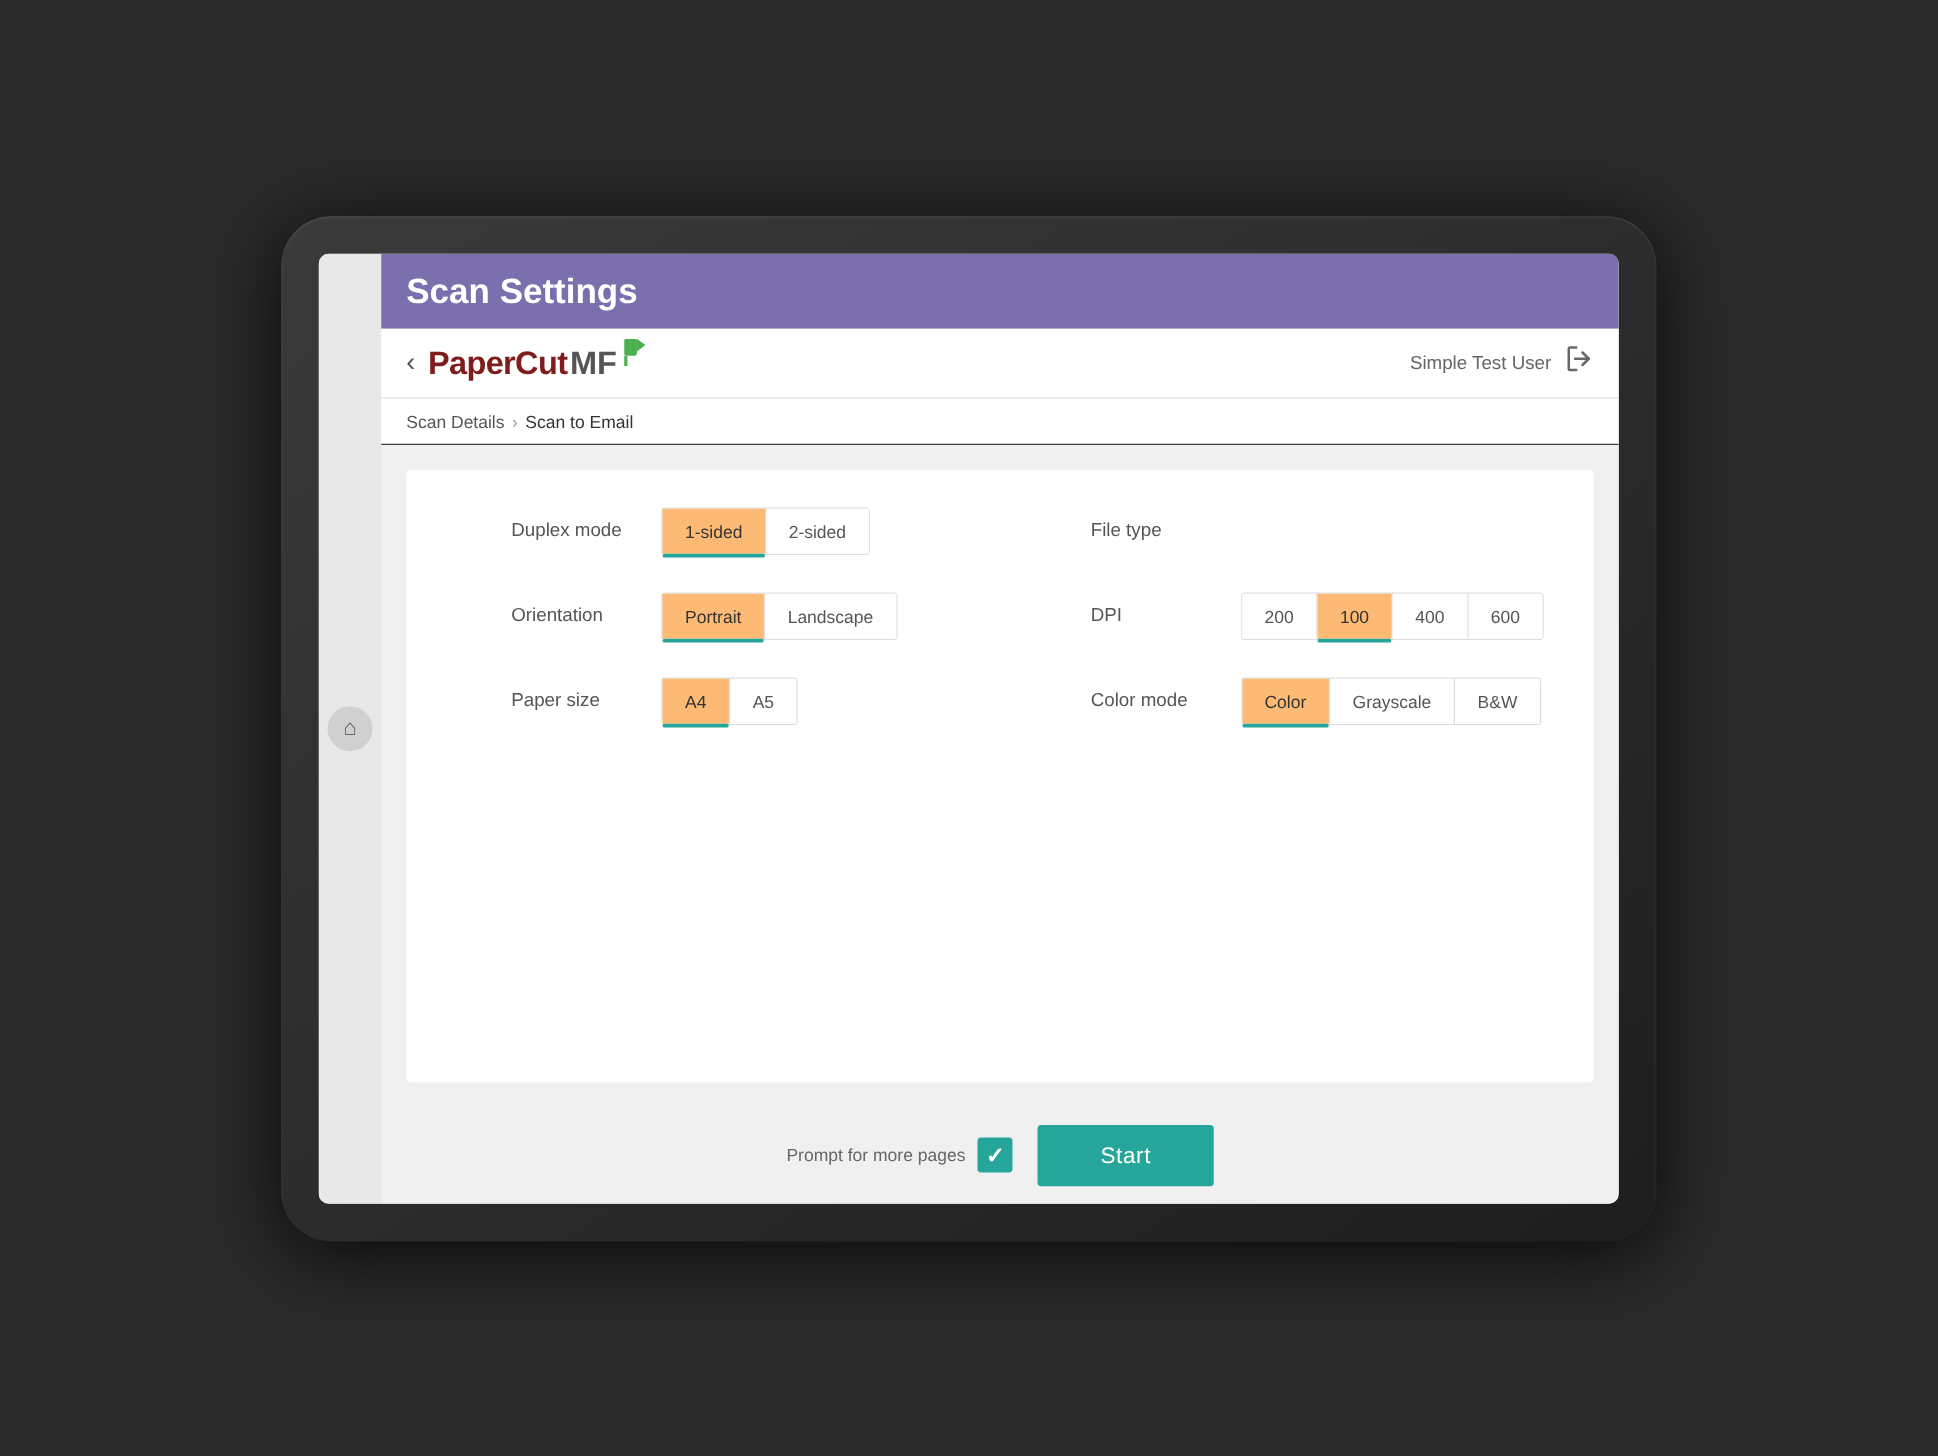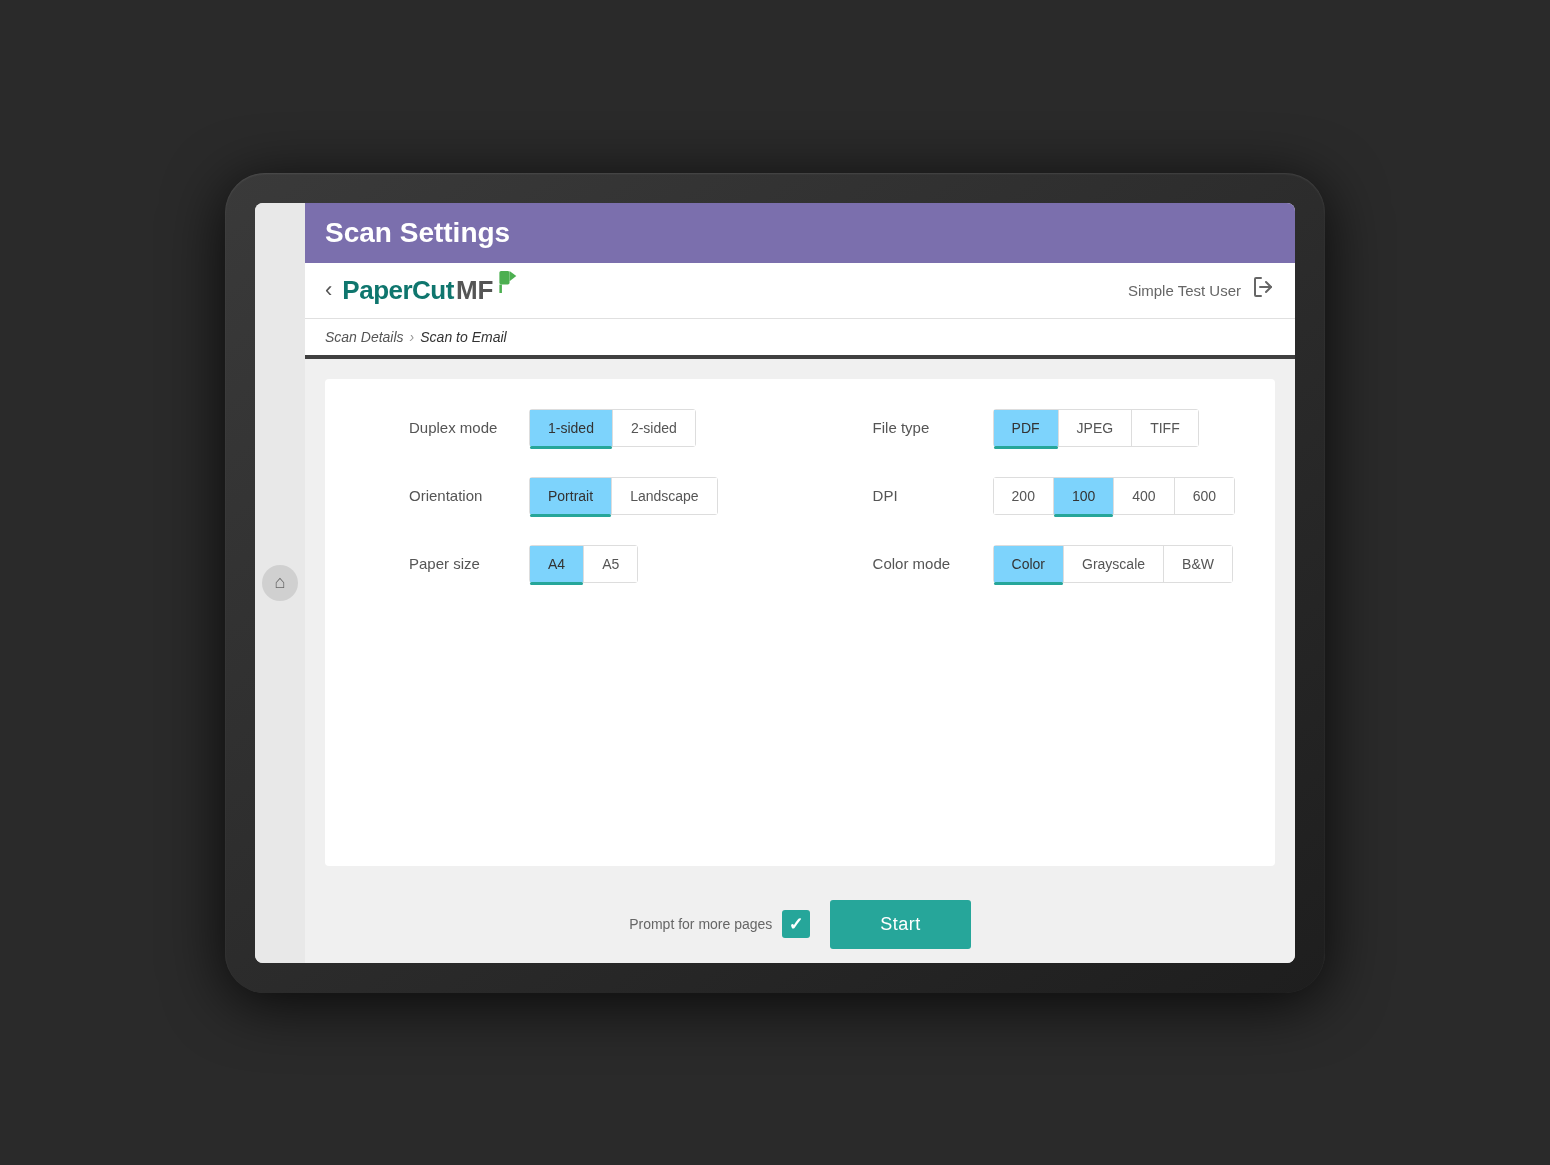--- a/index.html
+++ b/index.html
@@ -109,21 +109,21 @@
 
     .logo-container {
       display: flex;
       align-items: center;
       gap: 2px;
     }
 
     .logo-text {
       font-size: 26px;
       font-weight: bold;
-      color: #0f766e;
+      color: #7f1d1d;
       letter-spacing: -0.5px;
     }
 
     .logo-mf {
       font-size: 26px;
       font-weight: bold;
       color: #555;
     }
 
     .nav-right {
@@ -145,23 +145,22 @@
       border: none;
     }
 
     
     .breadcrumb-bar {
       background: white;
       padding: 10px 20px;
       display: flex;
       align-items: center;
       gap: 6px;
-      border-bottom: 4px solid #404040;
-      flex-shrink: 0;
-      font-style: italic;
+      border-bottom: 1px solid #404040;
+      flex-shrink: 0;
     }
 
     .breadcrumb-item {
       color: #555;
       font-size: 14px;
     }
 
     .breadcrumb-separator {
       color: #999;
       font-size: 14px;
@@ -228,21 +227,21 @@
       cursor: pointer;
       position: relative;
       white-space: nowrap;
     }
 
     .option-btn:not(:last-child) {
       border-right: 1px solid #ddd;
     }
 
     .option-btn.selected {
-      background: #7dd3fc;
+      background: #fdba74;
       color: #333;
       font-weight: 500;
     }
 
     .option-btn.selected::after {
       content: '';
       position: absolute;
       bottom: -3px;
       left: 0;
       right: 0;
@@ -372,25 +371,20 @@
             <div class="setting-row">
               <span class="setting-label">Duplex mode</span>
               <div class="option-group">
                 <button class="option-btn selected">1-sided</button>
                 <button class="option-btn">2-sided</button>
               </div>
             </div>
 
             <div class="setting-row">
               <span class="setting-label">File type</span>
-              <div class="option-group">
-                <button class="option-btn selected">PDF</button>
-                <button class="option-btn">JPEG</button>
-                <button class="option-btn">TIFF</button>
-              </div>
             </div>
 
             <div class="setting-row">
               <span class="setting-label">Orientation</span>
               <div class="option-group">
                 <button class="option-btn selected">Portrait</button>
                 <button class="option-btn">Landscape</button>
               </div>
             </div>
 

